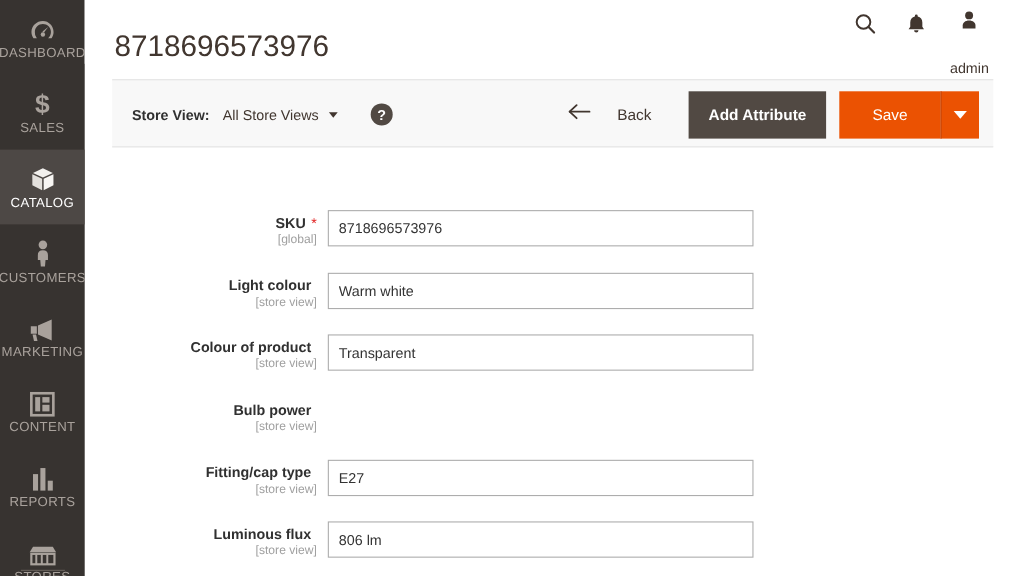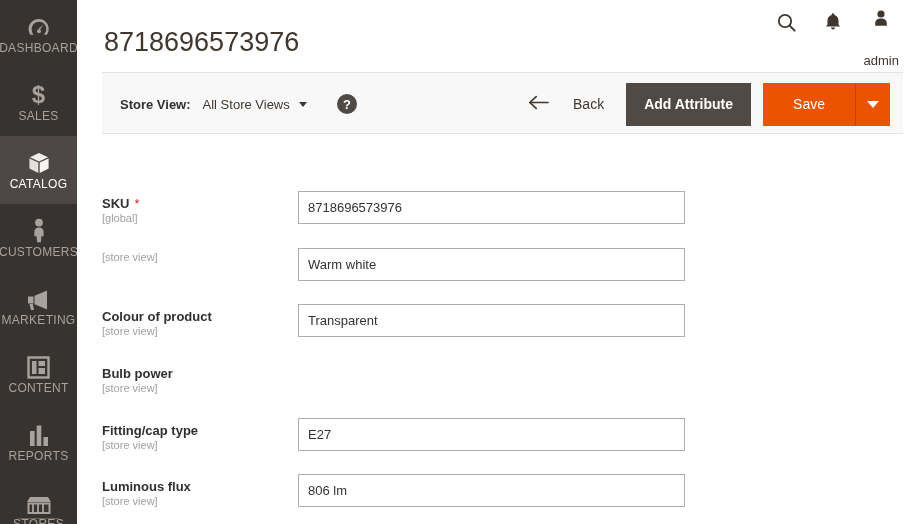--- a/index.html
+++ b/index.html
@@ -124,21 +124,21 @@
     display: flex; align-items: center; justify-content: center;
     cursor: pointer;
     font-family: "Liberation Sans", sans-serif;
   }
   #toolbar-right {
     position: absolute; right: 13px; top: 0; height: 62px;
     display: flex; align-items: center; gap: 0;
   }
   #back-link {
     display: flex; align-items: center; gap: 24px;
-    margin-right: 22px; cursor: pointer;
+    margin-right: 34px; cursor: pointer;
     color: #41362f;
   }
   #back-label {
     font-size: 14px; color: #41362f;
     font-family: "Liberation Sans", sans-serif;
   }
   #add-attribute-btn {
     background: #514943; color: #ffffff;
     border: none;
     height: 43px; padding: 0 18px;
@@ -173,21 +173,21 @@
 
   
   #form-area { position: absolute; left: 102px; top: 134px; width: 815px; height: 390px; }
   .field-row {
     position: absolute;
     left: 0; width: 815px; height: 33px;
     display: flex;
   }
   .field-label-col {
     width: 196px;
-    text-align: left;
+    text-align: right;
     padding-right: 10px;
     padding-top: 3px;
   }
   .field-label {
     font-size: 13px; font-weight: bold; color: #303030;
     line-height: 15px; white-space: nowrap;
     font-family: "Liberation Sans", sans-serif;
   }
   .field-req {
     color: #e22626; font-size: 13px;
@@ -385,20 +385,23 @@
         <div>
           <span class="field-label">SKU</span><span class="field-req">*</span>
         </div>
         <div class="field-scope">[global]</div>
       </div>
       <input class="field-input" type="text" value="8718696573976" style="">
     </div>
 
     <div class="field-row" style="top:114px;">
       <div class="field-label-col">
+        <div>
+          <span class="field-label">Light colour</span><span class="field-req"></span>
+        </div>
         <div class="field-scope">[store view]</div>
       </div>
       <input class="field-input" type="text" value="Warm white" style="">
     </div>
 
     <div class="field-row" style="top:170px;">
       <div class="field-label-col">
         <div>
           <span class="field-label">Colour of product</span><span class="field-req"></span>
         </div>

